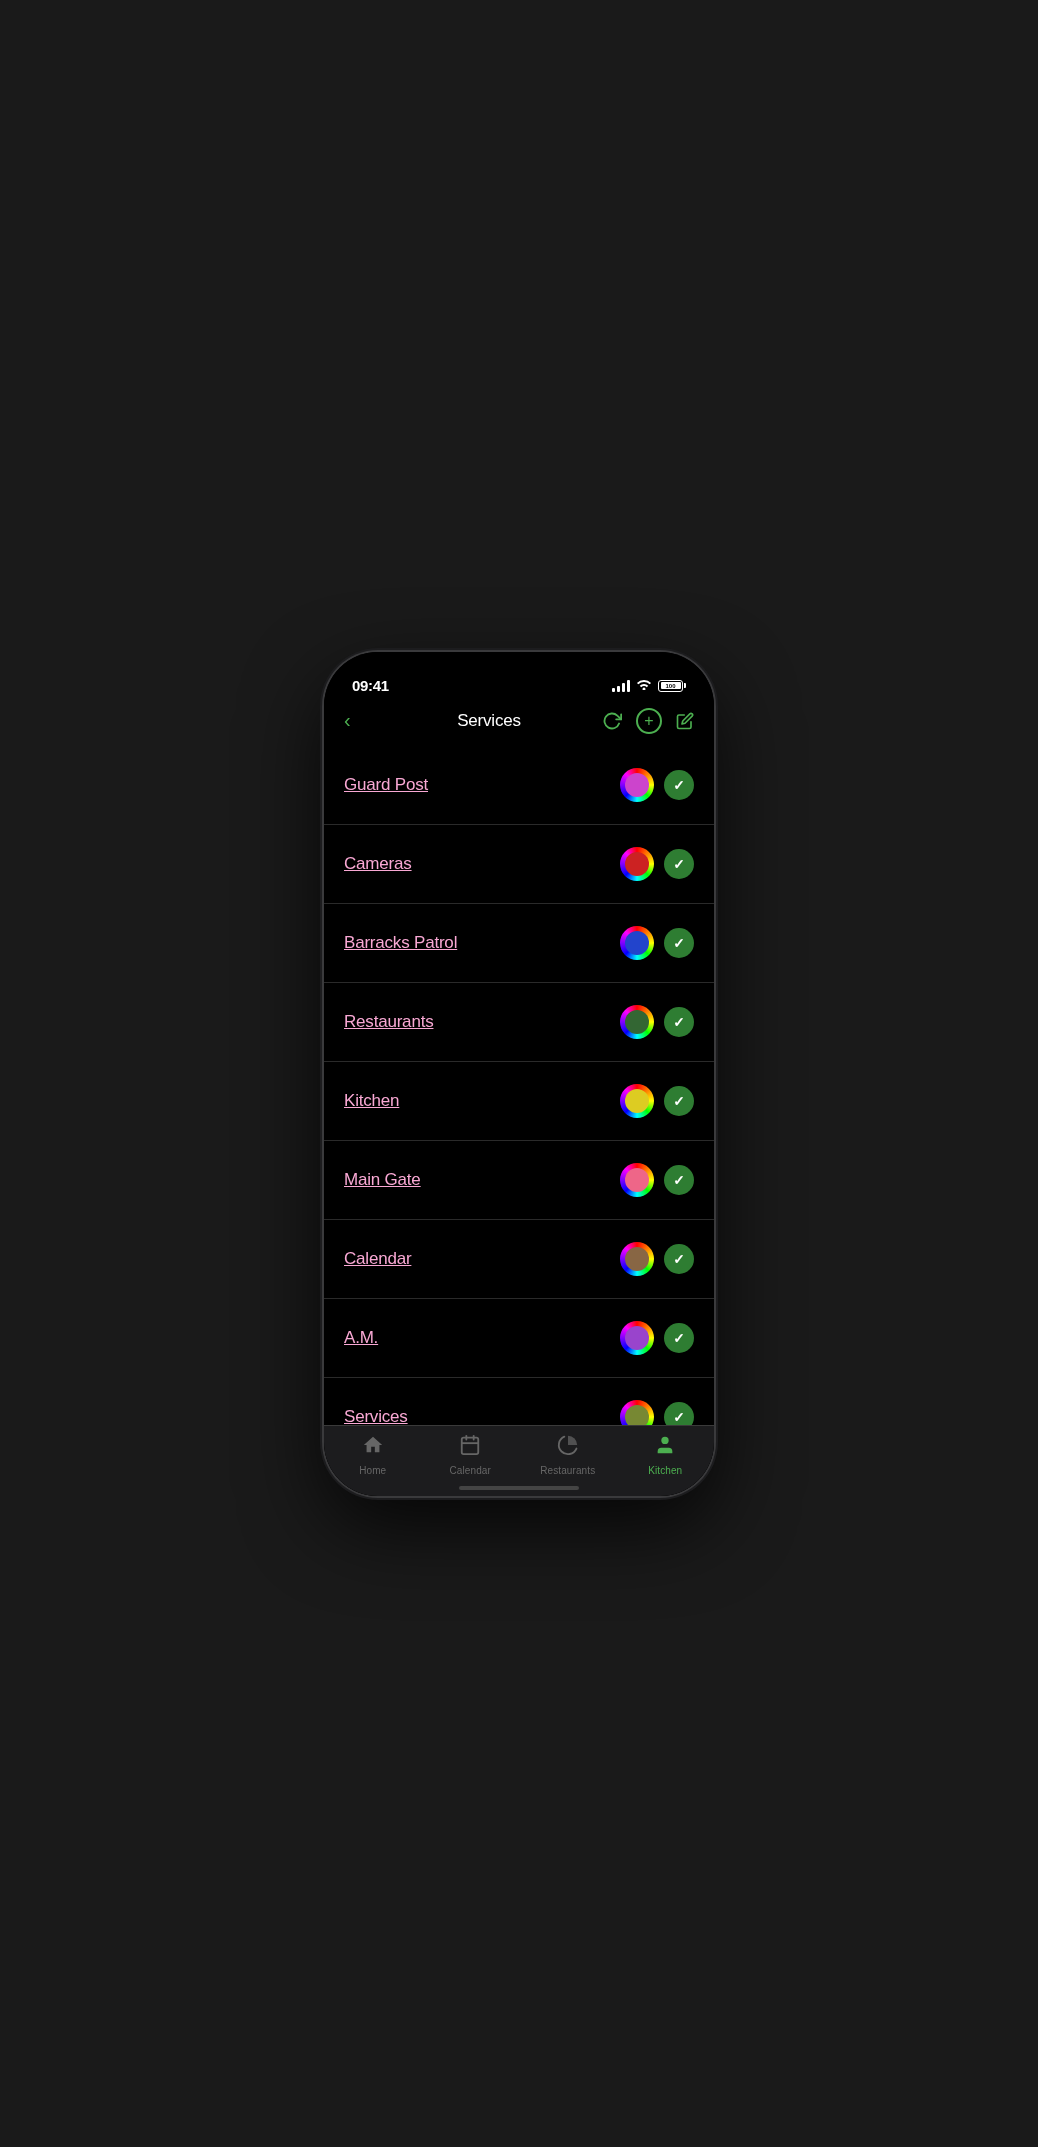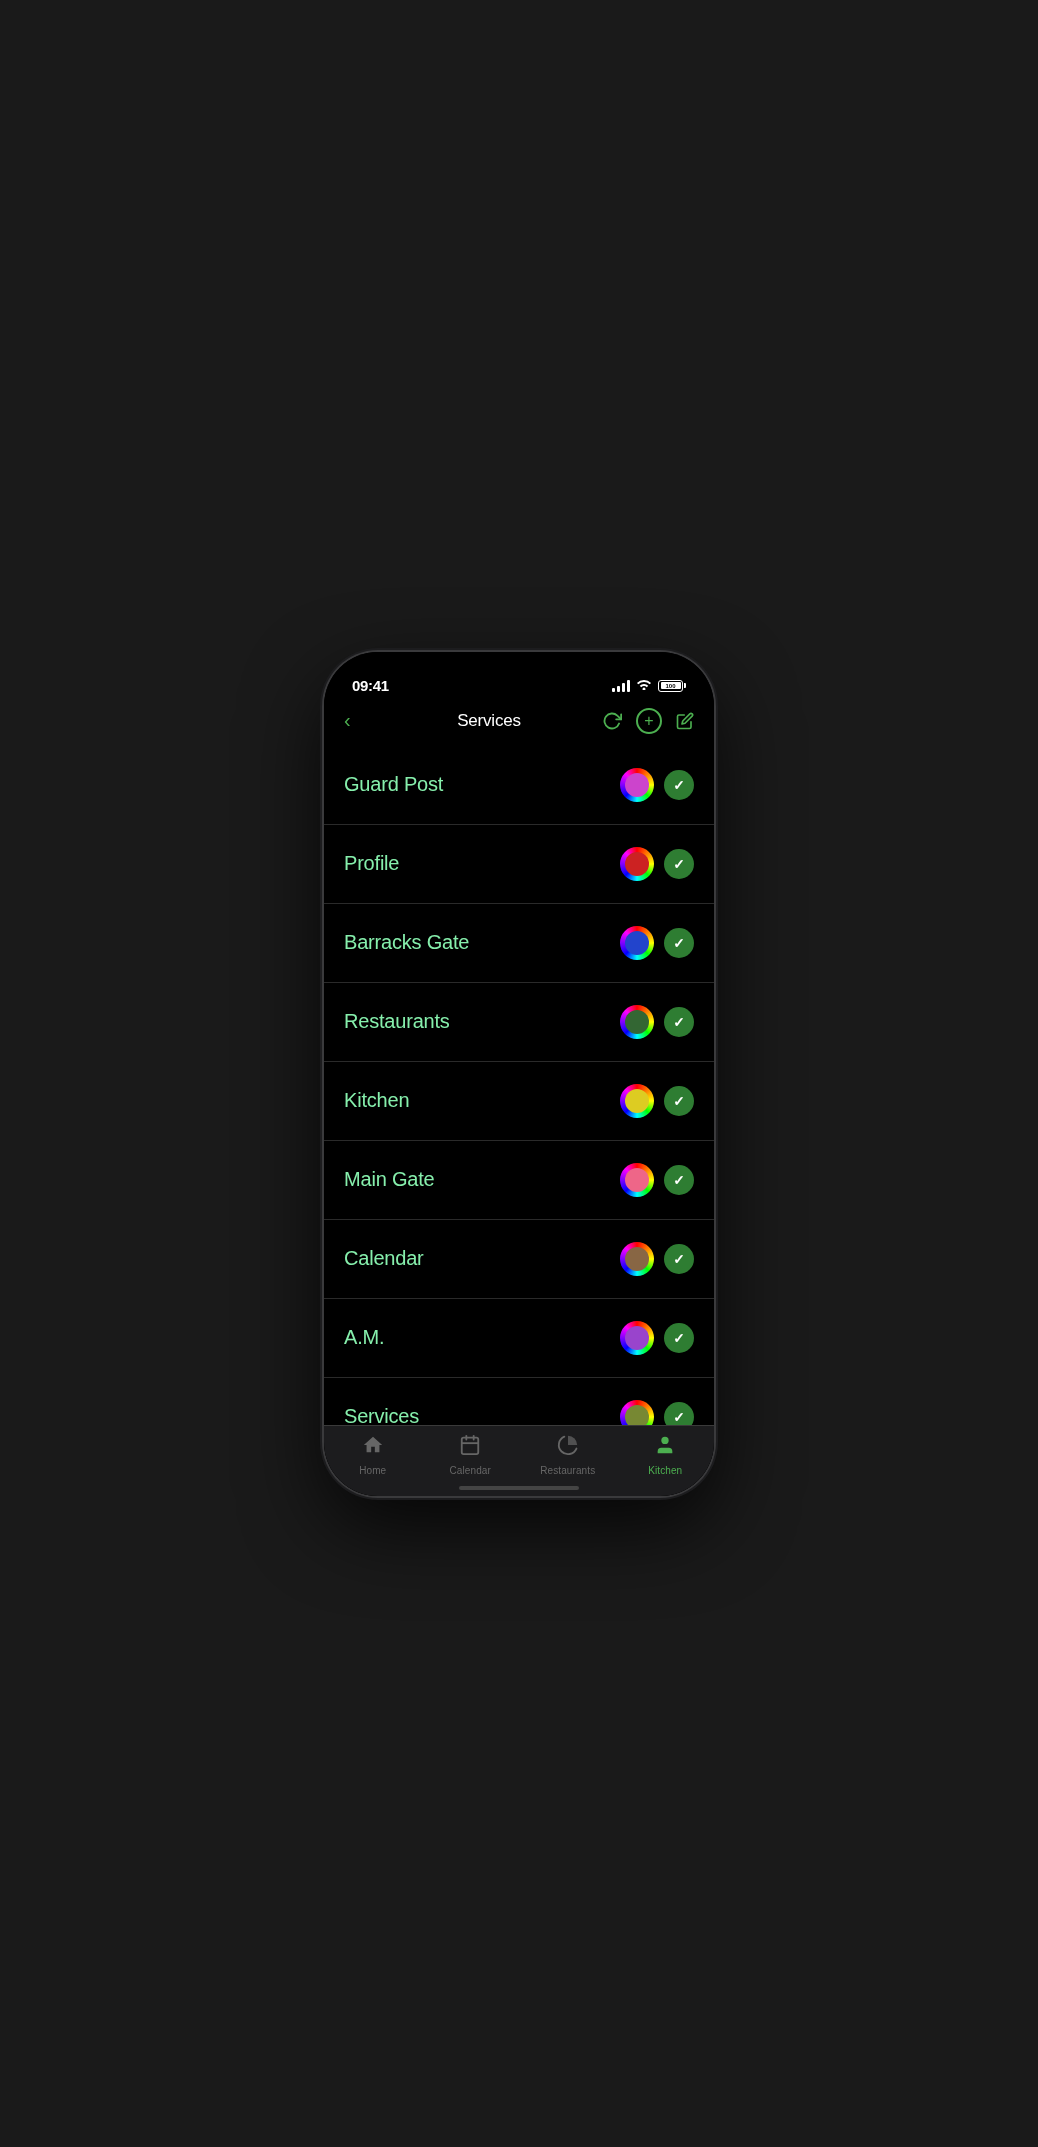--- a/index.html
+++ b/index.html
@@ -204,24 +204,25 @@
     .service-item {
       display: flex;
       align-items: center;
       justify-content: space-between;
       padding: 22px 20px;
       border-bottom: 0.5px solid #2a2a2a;
       cursor: pointer;
     }
 
     .service-name {
-      color: #86efac;
-      font-size: 20px;
+      color: #f9a8d4;
+      font-size: 17px;
       font-weight: 400;
       letter-spacing: -0.2px;
+      text-decoration: underline;
     }
 
     .service-actions {
       display: flex;
       align-items: center;
       gap: 10px;
     }
 
     
     .color-circle {
@@ -373,32 +374,32 @@
           <div class="service-actions">
             <div class="color-circle">
               <div class="color-circle-inner" style="background: rgb(204, 68, 204);"></div>
             </div>
             <div class="check-circle">
               <span class="check-mark">✓</span>
             </div>
           </div>
         </div>
         <div class="service-item">
-          <span class="service-name">Profile</span>
+          <span class="service-name">Cameras</span>
           <div class="service-actions">
             <div class="color-circle">
               <div class="color-circle-inner" style="background: rgb(204, 34, 34);"></div>
             </div>
             <div class="check-circle">
               <span class="check-mark">✓</span>
             </div>
           </div>
         </div>
         <div class="service-item">
-          <span class="service-name">Barracks Gate</span>
+          <span class="service-name">Barracks Patrol</span>
           <div class="service-actions">
             <div class="color-circle">
               <div class="color-circle-inner" style="background: rgb(34, 68, 204);"></div>
             </div>
             <div class="check-circle">
               <span class="check-mark">✓</span>
             </div>
           </div>
         </div>
         <div class="service-item">

